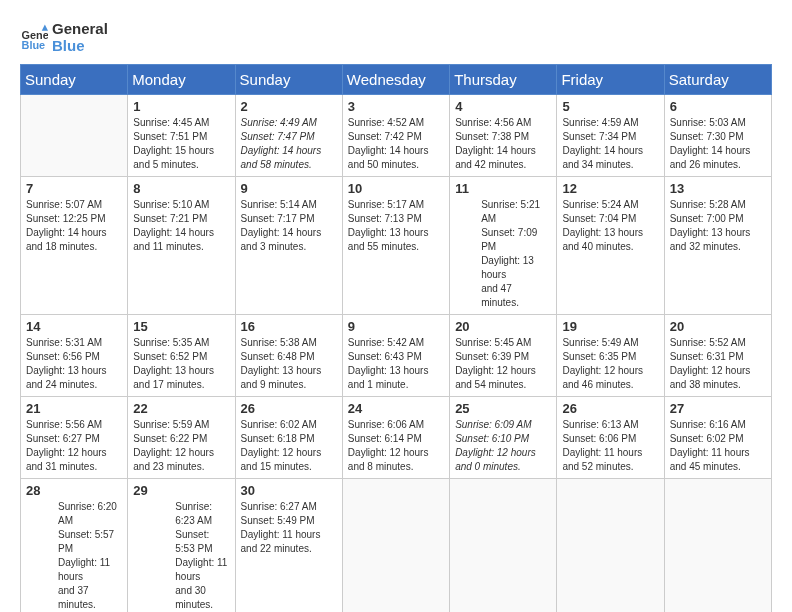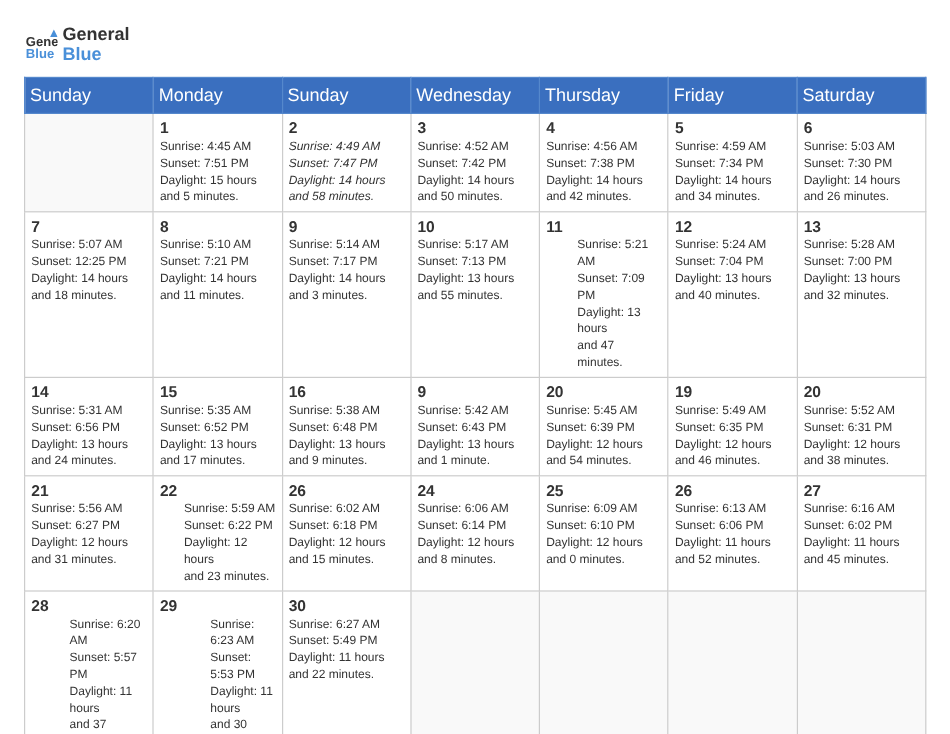--- a/index.html
+++ b/index.html
@@ -258,42 +258,42 @@
       <tr>
         <td>
           <span class="day-num">21</span>
           <div class="day-info" style="white-space: pre-line;">Sunrise: 5:56 AM
 Sunset: 6:27 PM
 Daylight: 12 hours
 and 31 minutes.</div>
         </td>
         <td>
           <span class="day-num">22</span>
-          <div class="day-info" style="white-space: pre-line; margin-left: 20px;">Sunrise: 5:59 AM
+          <div class="day-info" style="white-space: pre-line;">Sunrise: 5:59 AM
 Sunset: 6:22 PM
 Daylight: 12 hours
 and 23 minutes.</div>
         </td>
         <td>
           <span class="day-num">26</span>
           <div class="day-info" style="white-space: pre-line;">Sunrise: 6:02 AM
 Sunset: 6:18 PM
 Daylight: 12 hours
 and 15 minutes.</div>
         </td>
         <td>
           <span class="day-num">24</span>
           <div class="day-info" style="white-space: pre-line;">Sunrise: 6:06 AM
 Sunset: 6:14 PM
 Daylight: 12 hours
 and 8 minutes.</div>
         </td>
         <td>
           <span class="day-num">25</span>
-          <div class="day-info" style="white-space: pre-line;">Sunrise: 6:09 AM
+          <div class="day-info" style="white-space: pre-line; font-style: italic;">Sunrise: 6:09 AM
 Sunset: 6:10 PM
 Daylight: 12 hours
 and 0 minutes.</div>
         </td>
         <td>
           <span class="day-num">26</span>
           <div class="day-info" style="white-space: pre-line;">Sunrise: 6:13 AM
 Sunset: 6:06 PM
 Daylight: 11 hours
 and 52 minutes.</div>

